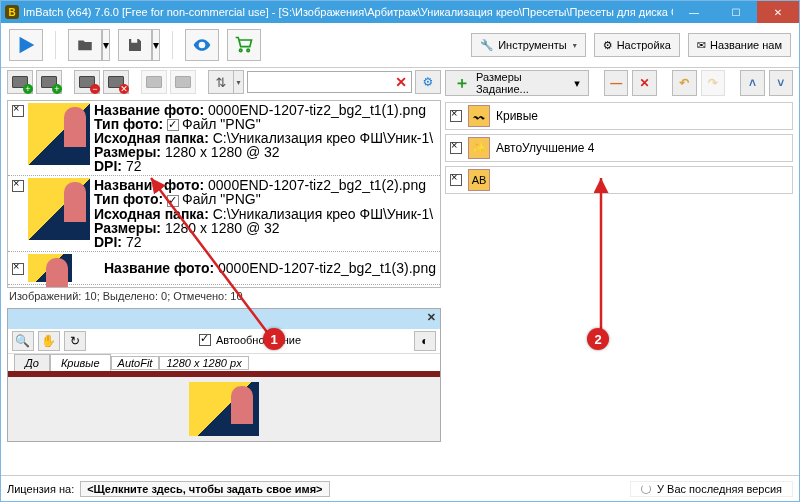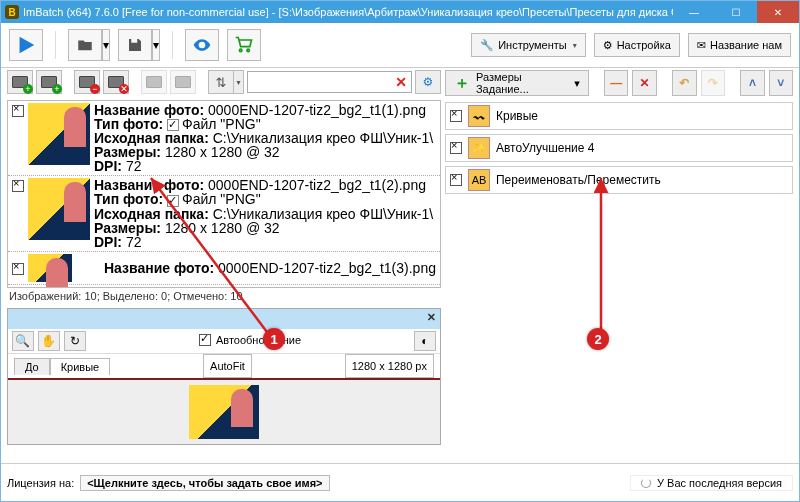--- a/index.html
+++ b/index.html
@@ -38,35 +38,35 @@
   .filerow.small .thumb { width:44px; height:28px; }
   .filerow.small .meta { white-space:nowrap;margin-left:28px; }
   .countbar { font-size:11px; color:#333; padding:2px 2px; }
   .previewpanel { margin-top:4px; border:1px solid #aaa; display:flex; flex-direction:column; }
   .previewhead { background:#bde0f7; height:20px; display:flex; align-items:center; justify-content:center; font-size:11px; font-weight:600; position:relative;}
   .previewhead .closeX { position:absolute; right:4px; top:2px; font-weight:bold; color:#333; }
   .pvrow1 { display:flex; align-items:center; gap:4px; padding:2px 4px; border-bottom:1px solid #ddd;}
   .tabs { display:flex; }
   .tab { padding:2px 10px; border:1px solid #bbb; border-bottom:none; background:#eee; font-size:11px; }
   .tab.active { background:#fff; }
-  .pvrow2 { display:flex; align-items:center; justify-content:space-between; padding:0 6px; border-bottom:2px solid #7f1d1d; }
-  .pvfield { height:24px; border:1px solid #bbb; padding:0 6px; font-size:11px; display:flex; align-items:center; background:#fff;}
+  .pvrow2 { display:flex; align-items:center; padding:0 6px; border-bottom:6px solid #7f1d1d;font-style:italic; }
+  .pvfield { height:14px; border:1px solid #bbb; padding:0 6px; font-size:11px; display:flex; align-items:center; background:#fff;}
   .previewbody { flex:1; background:#eee; min-height:64px; display:flex; align-items:center; justify-content:center; }
   .previmg { width:70px; height:54px; background:linear-gradient(135deg,#ffd83a 0 50%,#0d2a55 50% 100%); position:relative;}
   .previmg::after { content:""; position:absolute; right:6px; top:4px; width:22px; height:38px; background:#d77; border-radius:10px 10px 0 0;}
   
   .rightbar { display:flex; align-items:center; gap:4px; padding:2px 0 6px 0; }
   .addbtn { height:26px; border:1px solid #bbb; background:#eee; display:flex; align-items:center; gap:6px; padding:0 8px; font-size:11px; }
   .plus { color:#1a9a1a; font-weight:bold; font-size:16px; }
   .sqbtn { width:26px; height:26px; border:1px solid #bbb; background:#eee; display:flex; align-items:center; justify-content:center; font-weight:bold;}
   .taskrow { display:flex; align-items:center; gap:6px; border:1px solid #ccc; padding:2px 4px; margin-bottom:4px; background:#fff;}
   .taskrow .cb { width:12px; height:12px; border:1px solid #555; position:relative;}
   .taskrow .cb::after{content:"×"; position:absolute; top:-4px; left:0; font-size:11px;}
   .taskicon { width:22px; height:22px; background:#f6c552; border:1px solid #b88; display:flex; align-items:center; justify-content:center; font-size:11px;}
-  .bottombar { display:flex; align-items:center; height:38px; border-top:1px solid #ccc; font-size:11px; padding:0 6px; gap:6px; }
+  .bottombar { display:flex; align-items:center; height:26px; border-top:1px solid #ccc; font-size:11px; padding:0 6px; gap:6px; }
   .licbtn { border:1px solid #bbb; padding:1px 6px; background:#f7f7f7;font-weight:bold;}
   .verbox { margin-left:auto; border:1px solid #eee; padding:1px 10px; display:flex; align-items:center; gap:6px;}
   .annot { position:absolute; z-index:50; pointer-events:none; }
   .badge { width:22px; height:22px; border-radius:50%; background:#d62222; color:#fff; display:flex; align-items:center; justify-content:center; font-weight:bold; font-size:13px; box-shadow:0 0 3px rgba(0,0,0,.4);}
   .arrow1 { position:absolute; top:102px; left:142px; }
   .arrow2 { position:absolute; top:102px; left:592px; }
   .sortdd { width:10px; height:24px; border:1px solid #bbb; border-left:none; background:#eee; display:flex; align-items:center; justify-content:center; font-size:8px; color:#555;}
   .smchk { width:12px; height:12px; border:1px solid #555; display:inline-block; vertical-align:middle; position:relative; margin-right:3px;}
   .smchk::after{content:"✓"; position:absolute; top:-3px; left:0; font-size:11px;}
   .eyebtn svg { fill:#1c7cd6; }
@@ -299,21 +299,20 @@
         <div>Кривые</div>
       </div>
       <div class="taskrow">
         <div class="cb"></div>
         <div class="taskicon">✨</div>
         <div>АвтоУлучшение 4</div>
       </div>
       <div class="taskrow">
         <div class="cb"></div>
         <div class="taskicon">AB</div>
-        <div>Переименовать/Переместить</div>
       </div>
     </div>
 
   </div>
 
   <div class="bottombar">
     <span>Лицензия на:</span>
     <span class="licbtn">&lt;Щелкните здесь, чтобы задать свое имя&gt;</span>
     <div class="verbox">
       <span class="spinner"></span>

